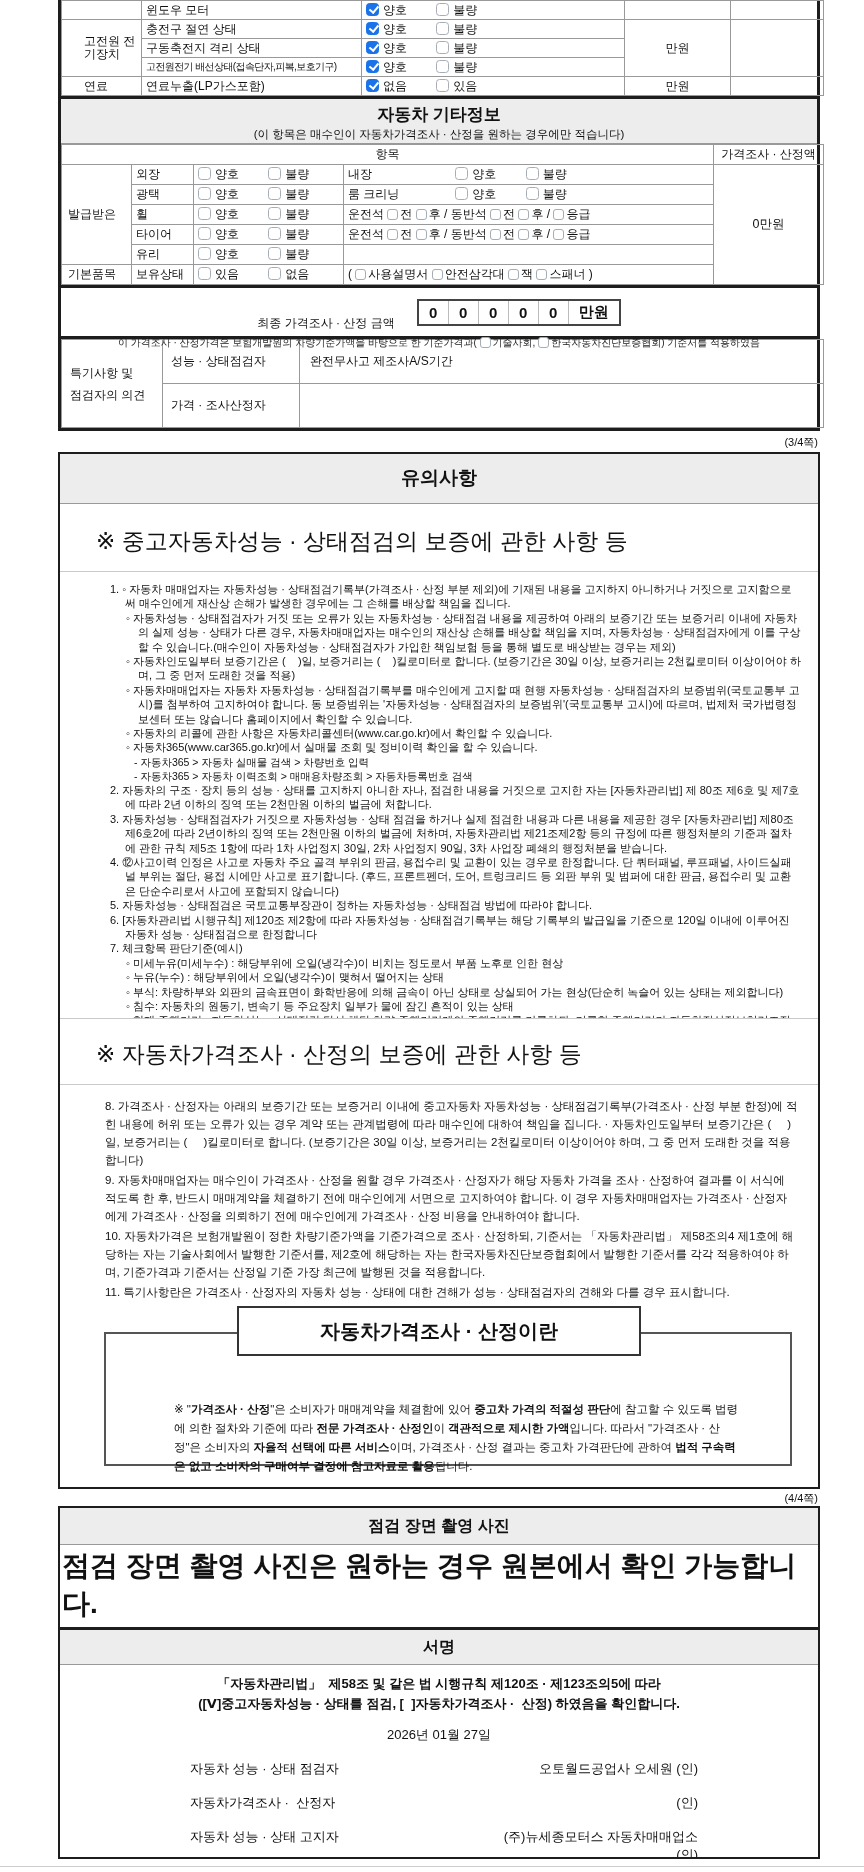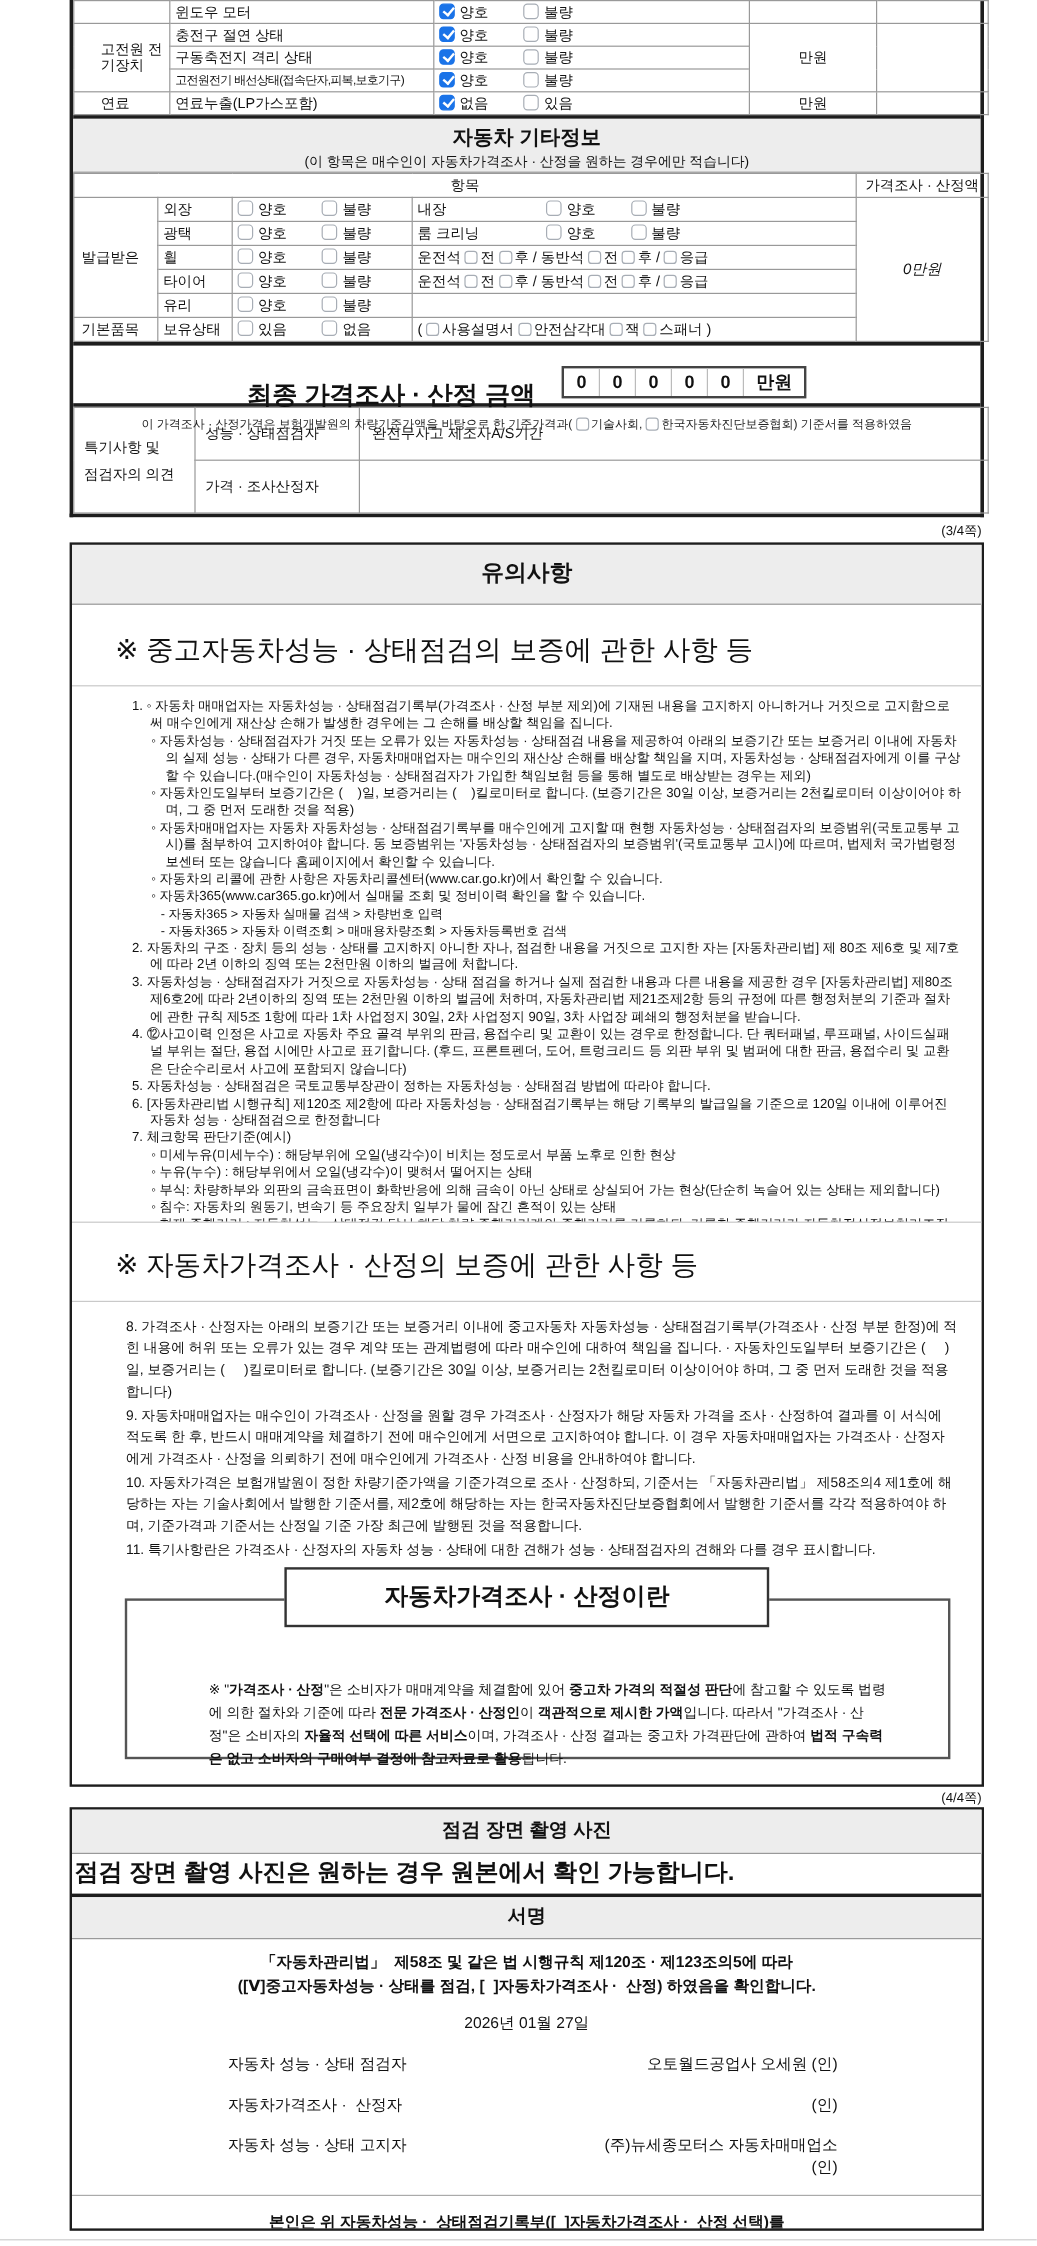--- a/index.html
+++ b/index.html
@@ -28,25 +28,25 @@
   .t1 .g{white-space:normal;line-height:13px;padding-left:22px;}
   .t1 .cond{font-size:10px;letter-spacing:-0.6px;}
   .t1 .pr{text-align:center;}
   .sec{border-top:3px solid var(--dark);}
   .etc-head{background:var(--hdr);text-align:center;height:45px;padding-top:4px;border-bottom:1px solid var(--line);}
   .etc-title{font-size:17px;font-weight:bold;}
   .etc-sub{font-size:11.5px;margin-top:1px;}
   .t2 td{height:20px;}
   .t2 .hd{text-align:center;font-size:12px;height:20px;}
   .t2 .g{text-align:left;padding-left:6px;}
-  .t2 .pv{text-align:center;font-size:12.5px;font-style:italic;}
+  .t2 .pv{text-align:center;font-size:12.5px;}
   .rlabel{display:inline-block;width:104px;}
   .price-sec{height:51px;text-align:center;padding-top:5px;}
   .price-line{display:flex;justify-content:center;align-items:center;gap:22px;}
-  .price-label{font-size:21px;font-weight:bold;margin-top:22px;}
+  .price-label{font-size:12px;font-weight:normal;margin-top:22px;}
   .digitbox{display:inline-flex;border:2px solid #444;height:27px;align-items:stretch;}
   .digitbox .d{width:30px;border-right:1px solid #bbb;font-size:15px;font-weight:bold;
       display:flex;align-items:center;justify-content:center;}
   .digitbox .unit{width:50px;display:flex;align-items:center;justify-content:center;
       font-size:15px;font-weight:bold;}
   .price-note{font-size:10px;margin-top:4px;color:#222;}
   .t3 td{height:44px;}
   .t3 .lbl{white-space:normal;font-size:12px;padding-left:8px;line-height:22px;}
   .t3 .role{padding-left:8px;}
   .t3 .val{padding-left:10px;}
@@ -71,21 +71,21 @@
   .infobox{position:absolute;left:44px;right:26px;top:32px;height:134px;border:2px solid #555;}
   .infotitle{position:absolute;left:50%;transform:translateX(-50%);top:6px;width:404px;height:50px;
       background:#fff;border:2px solid #333;font-size:20px;font-weight:bold;text-align:center;
       line-height:46px;z-index:2;}
   .infotext{position:absolute;left:68px;right:50px;top:66px;font-size:11.5px;line-height:19px;}
 
   
   .finalbox{border:2.5px solid var(--dark);height:353px;overflow:hidden;}
   .f-head{background:var(--hdr);text-align:center;font-size:16px;font-weight:bold;height:37px;
       line-height:35px;border-bottom:1px solid var(--line);}
-  .f-photo{font-size:20px;font-weight:bold;padding:2px 2px 4px 2px;border-bottom:3px solid var(--dark);}
+  .f-photo{font-size:28px;font-weight:bold;padding:2px 2px 4px 2px;border-bottom:3px solid var(--dark);}
   .s-head{background:var(--hdr);text-align:center;font-size:16px;font-weight:bold;height:35px;
       line-height:33px;border-bottom:1px solid var(--line);}
   .s-body{padding-top:9px;font-size:13px;}
   .law{text-align:center;font-weight:bold;line-height:20px;}
   .s-date{text-align:center;margin-top:12px;}
   .signer{display:flex;margin-top:16px;justify-content:center;}
   .signer .role{padding-left:130px;width:420px;}
   .signer .name{flex:1;text-align:right;padding-right:120px;}
   .s-div{border-top:1px solid #aaa;margin-top:14px;}
   .confirm{text-align:center;font-weight:bold;line-height:20px;margin-top:12px;}

